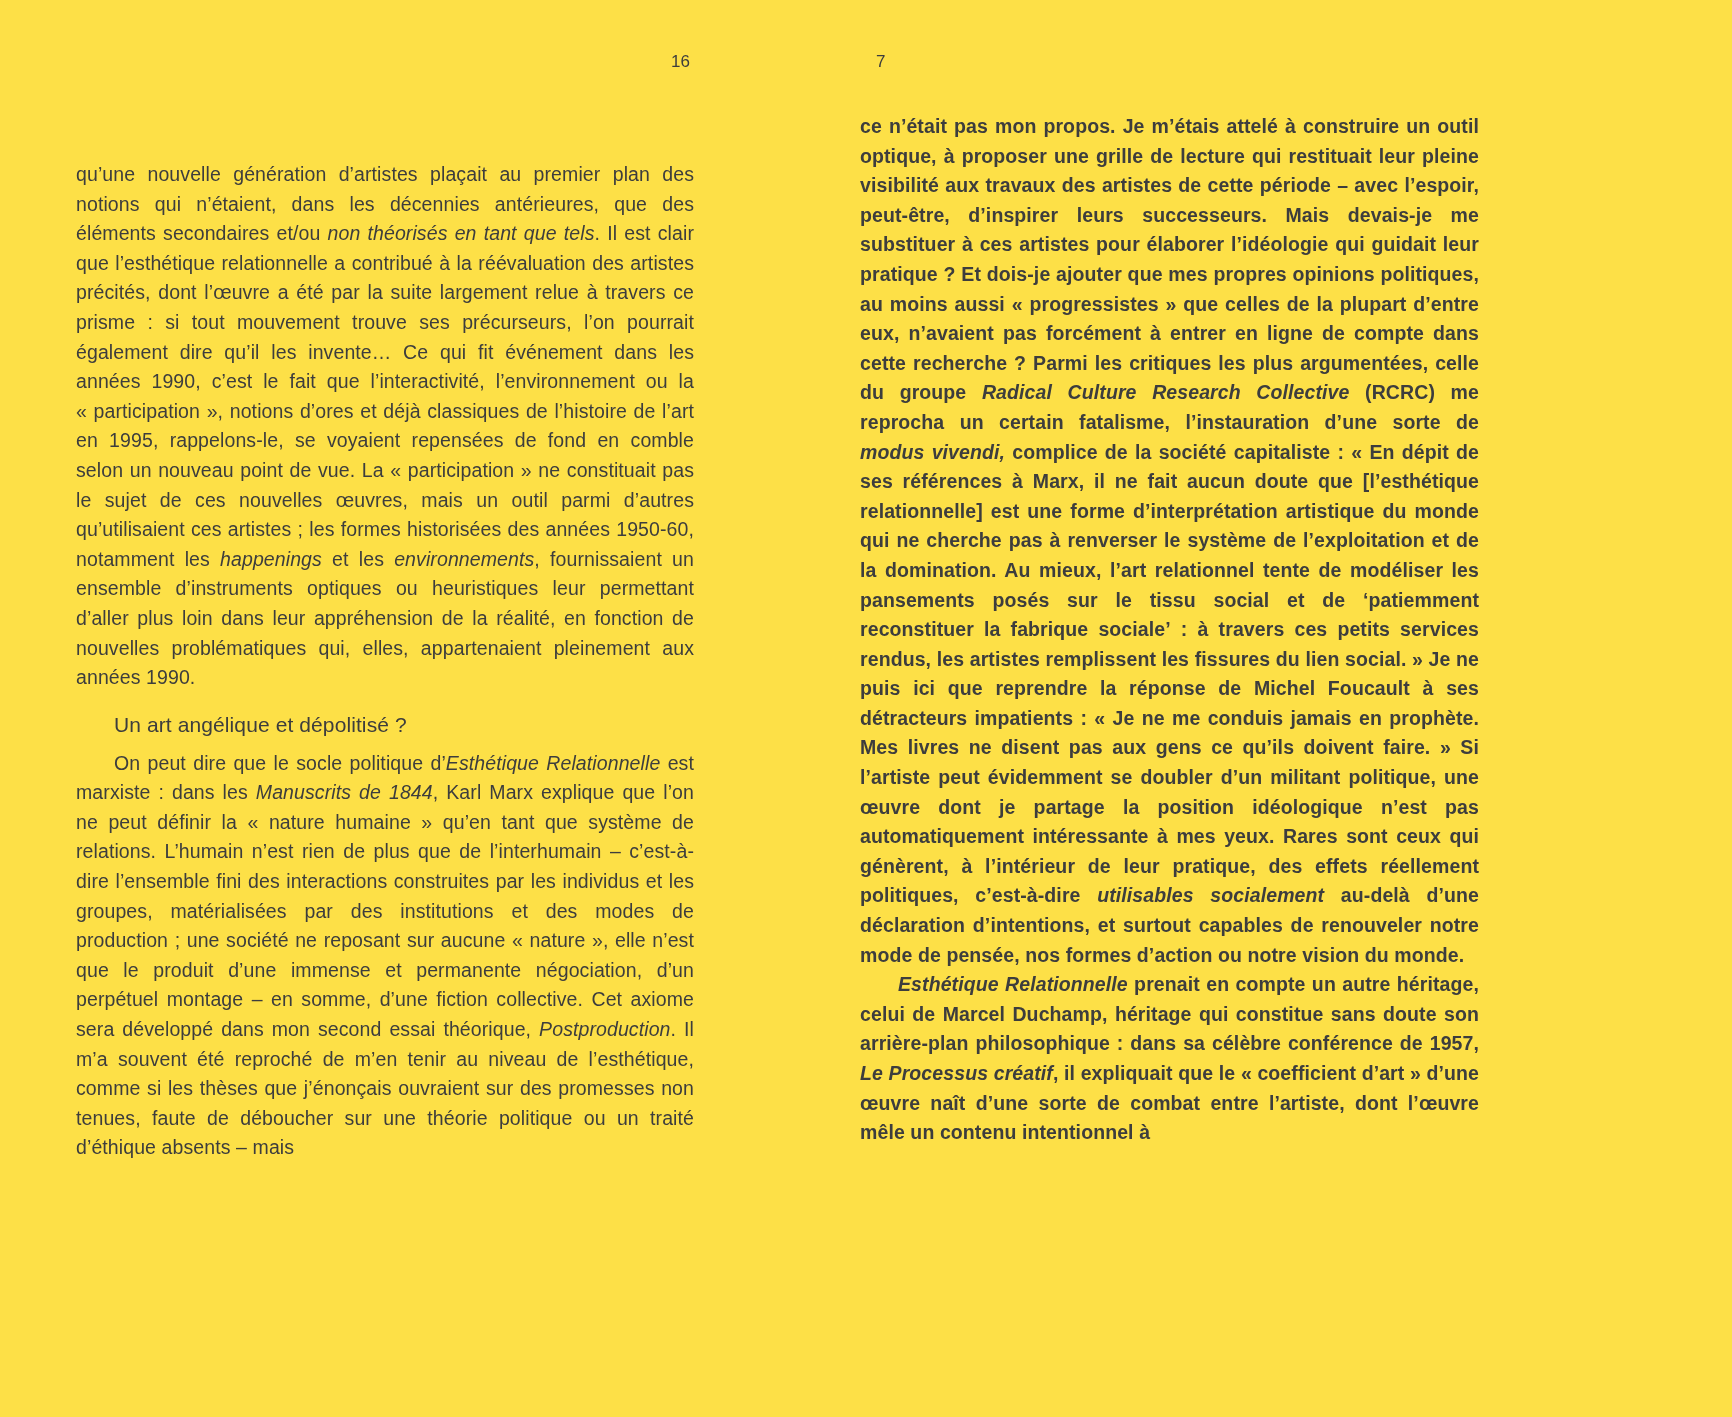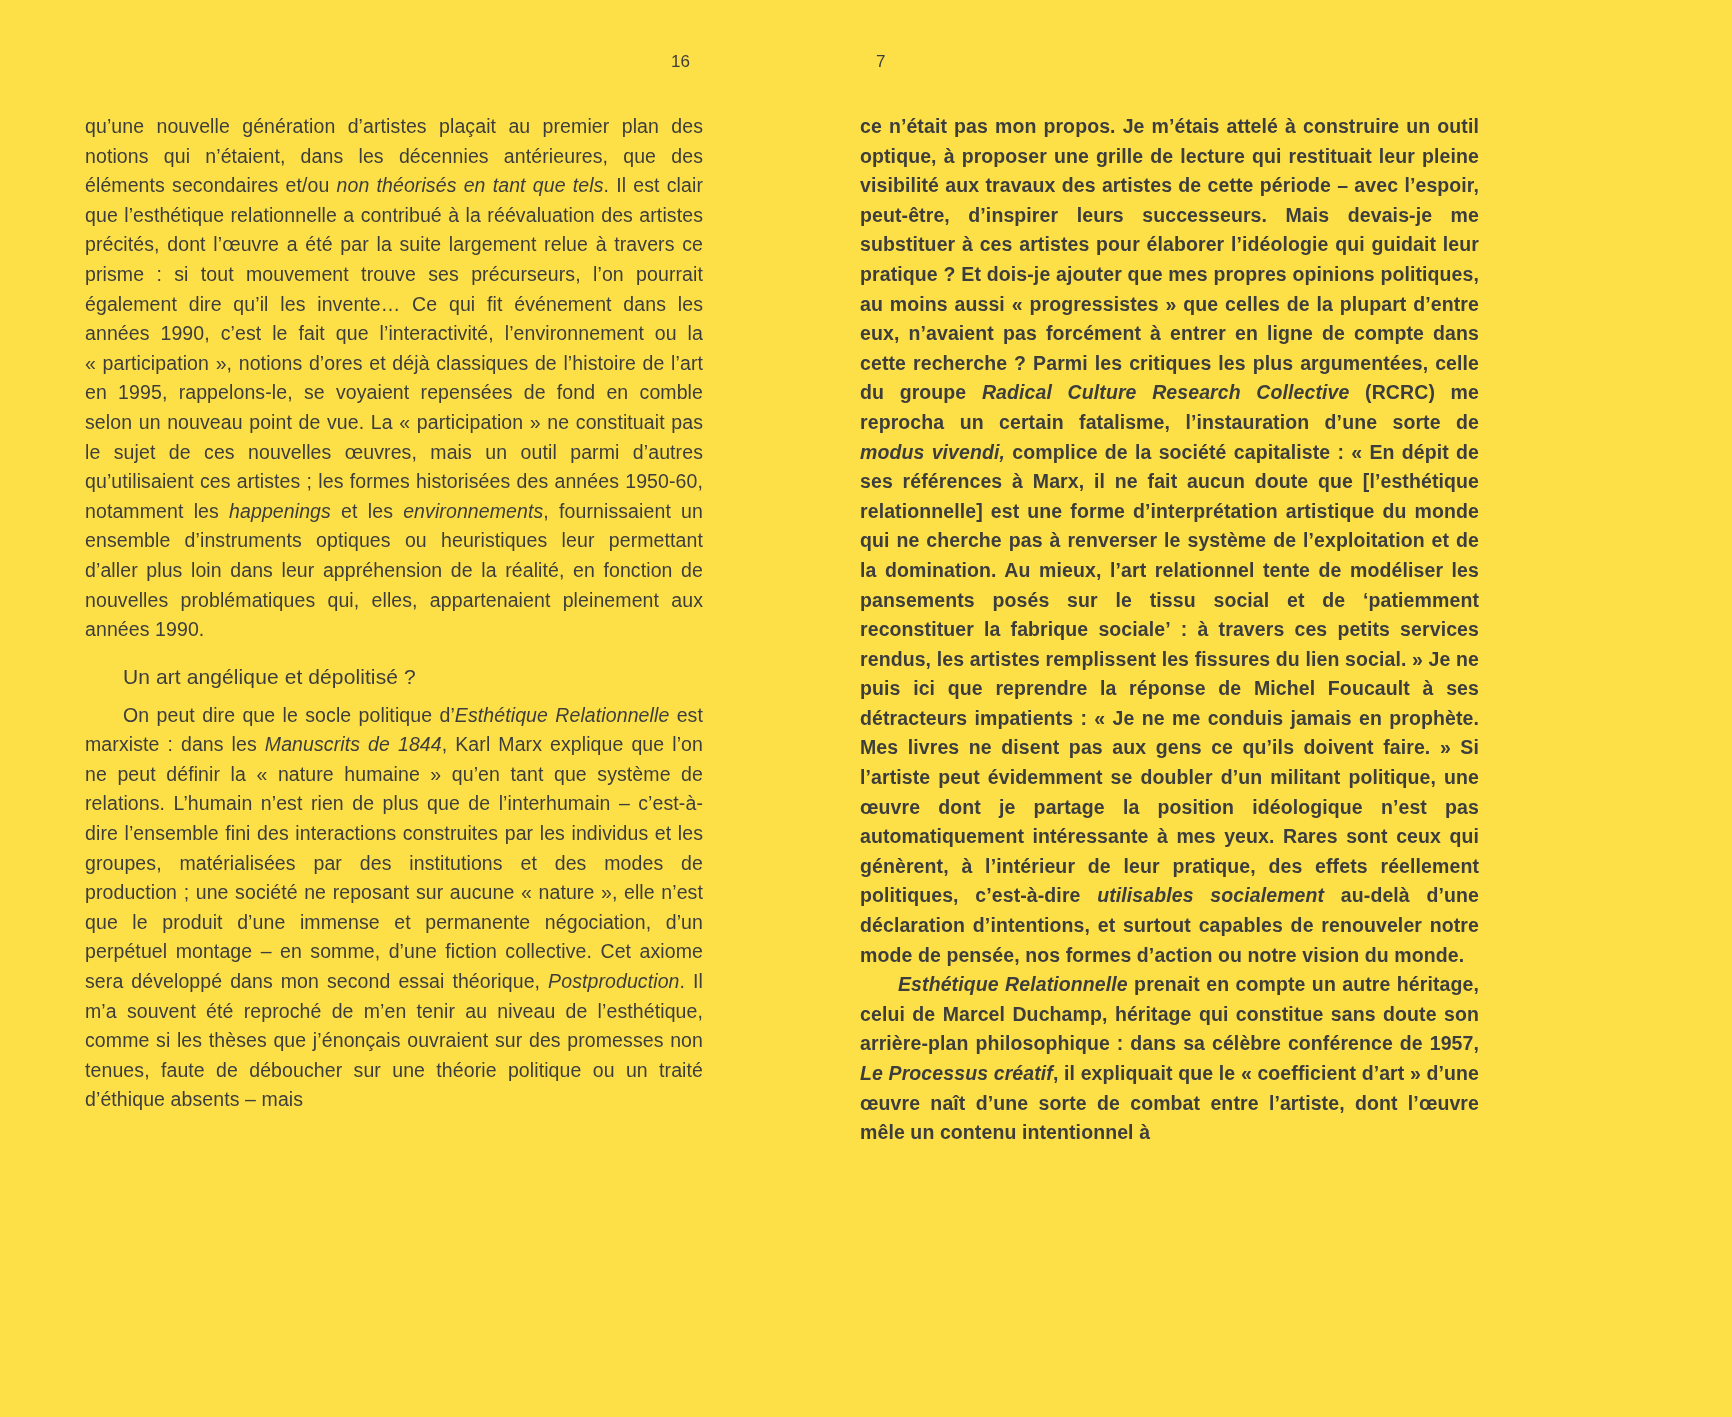--- a/index.html
+++ b/index.html
@@ -30,21 +30,21 @@
   .pagenum-left  { left: 72px;  width: 618px; text-align: right; }
   .pagenum-right { left: 876px; width: 619px; text-align: left; }
   .col {
     position: absolute;
     top: 112px;
     text-align: justify;
     font-size: 19.5px;
     line-height: 29.6px;
     letter-spacing: 0.1px;
   }
-  .col-left  { left: 85px;  width: 618px; }
+  .col-left  { left: 76px;  width: 618px; margin-top: 48px; }
   .col-right { left: 860px; width: 619px; font-weight: bold; }
   p.para {
     margin: 0;
     padding: 0;
   }
   p.para.indent { text-indent: 38px; }
   .italic { font-style: italic; }
   h2.heading {
     font-size: 21px;
     font-weight: 400;

